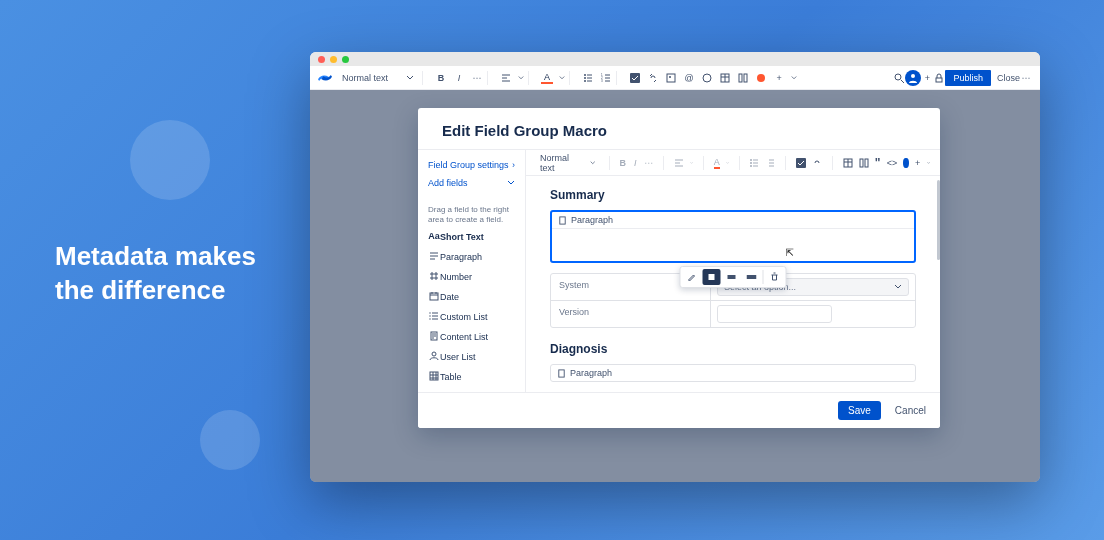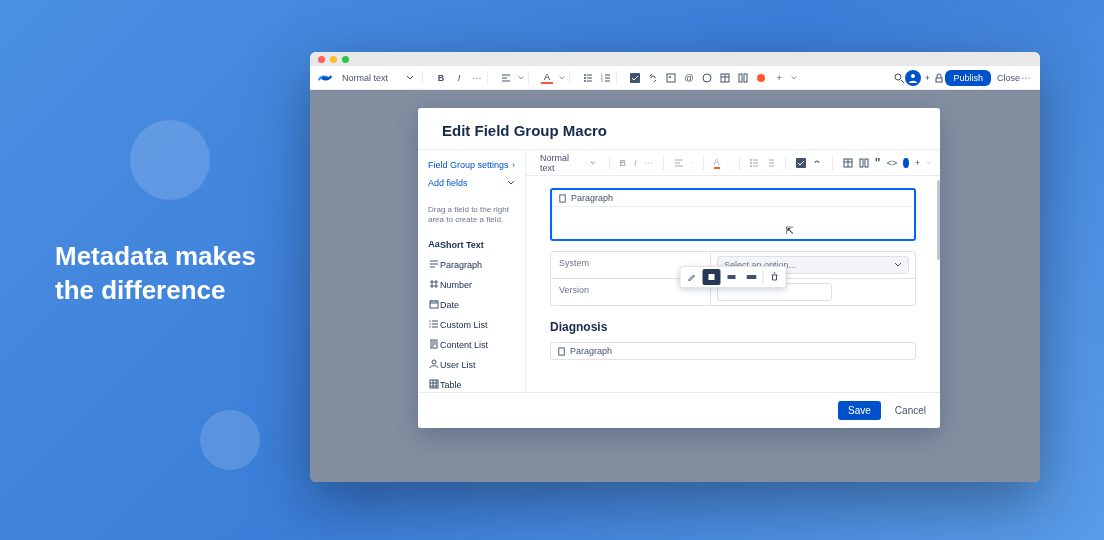--- a/index.html
+++ b/index.html
@@ -13,30 +13,30 @@
 .mac-dot{width:7px;height:7px;border-radius:50%}
 .mac-dot.r{background:#ff5f57}.mac-dot.y{background:#febc2e}.mac-dot.g{background:#28c840}
 .app-toolbar{height:24px;background:#fff;border-bottom:1px solid #ebecf0;display:flex;align-items:center;padding:0 8px;font-size:9px;color:#42526e}
 .tb-logo{width:14px;height:14px;margin-right:6px}
 .tb-sel{display:flex;align-items:center;gap:18px;padding:2px 4px;cursor:pointer}
 .tb-grp{display:flex;align-items:center;gap:6px;margin-left:8px}
 .tb-ico{width:12px;height:12px;cursor:pointer;display:flex;align-items:center;justify-content:center;color:#42526e}
 .tb-divider{width:1px;height:14px;background:#ebecf0;margin:0 4px}
 .tb-spacer{flex:1}
 .tb-avatar{width:16px;height:16px;border-radius:50%;background:#0052cc;color:#fff;display:flex;align-items:center;justify-content:center;font-size:8px}
-.tb-btn-pub{background:#0052cc;color:#fff;padding:3px 8px;border-radius:6px;font-size:9px;cursor:pointer}
+.tb-btn-pub{background:#0052cc;color:#fff;padding:3px 8px;border-radius:1px;font-size:9px;cursor:pointer}
 .tb-close{font-size:9px;cursor:pointer;margin-left:6px}
 .overlay{position:absolute;top:38px;left:0;right:0;bottom:0;background:rgba(9,30,66,.48)}
 .modal{position:absolute;top:56px;left:108px;width:522px;height:320px;background:#fff;border-radius:3px;box-shadow:0 8px 24px rgba(9,30,66,.25);display:flex;flex-direction:column;overflow:hidden}
 .modal-head{padding:14px 24px 10px;font-size:15px;font-weight:600;color:#172b4d}
 .modal-body{flex:1;display:flex;border-top:1px solid #ebecf0;overflow:hidden}
 .m-side{width:108px;padding:10px 10px;font-size:9px;border-right:1px solid #ebecf0;overflow-y:auto}
 .m-link{color:#0052cc;display:flex;align-items:center;justify-content:space-between;margin-bottom:8px;cursor:pointer}
 .m-sub{color:#0052cc;display:flex;align-items:center;justify-content:space-between;margin-bottom:17px;cursor:pointer}
-.m-hint{color:#6b778c;font-size:8px;line-height:1.3;margin-bottom:8px}
+.m-hint{color:#6b778c;font-size:8px;line-height:1.3;}
 .m-field{display:flex;align-items:flex-end;padding:4px 0;color:#172b4d;cursor:grab}
 .m-field.bold{font-weight:700}
 .m-field-ico{width:12px;height:12px;flex-shrink:0;display:flex;align-items:center;justify-content:center}
 .m-main{flex:1;display:flex;flex-direction:column;overflow:hidden;position:relative}
 .m-tb{height:26px;border-bottom:1px solid #ebecf0;display:flex;align-items:center;padding:0 10px;gap:6px;font-size:9px;color:#42526e}
 .m-tb .tb-sel{font-size:9px}
 .m-tb .tb-ico{color:#a5adba}
 .m-tb .tb-ico.act{color:#42526e}
 .m-tb .hl{width:10px;height:10px;border-radius:50%;background:#0052cc}
 .m-content{flex:1;padding:12px 24px;overflow-y:auto}
@@ -370,20 +370,21 @@
           <div class="tb-ico act" style="font-size:12px;font-weight:700">"</div>
           <div class="tb-ico act" style="font-size:9px">&lt;&gt;</div>
           <div class="hl"></div>
           <div class="tb-ico act">+</div>
           <svg width="6" height="6" viewBox="0 0 8 8">
               <path d="M1 2l3 3 3-3" stroke="#42526e" fill="none"></path>
             </svg>
         </div>
 
         <div class="m-content">
+          <div class="sec-title">Summary</div>
           <div class="para-box">
             <div class="para-head">
               <svg width="9" height="9" viewBox="0 0 10 10">
                   <rect x="2" y="1" width="6" height="8" stroke="#42526e" fill="none"></rect>
                 </svg>
               <span>Paragraph</span>
             </div>
             <div class="para-body">
               <span class="cursor-ico">⇱</span>
             </div>

